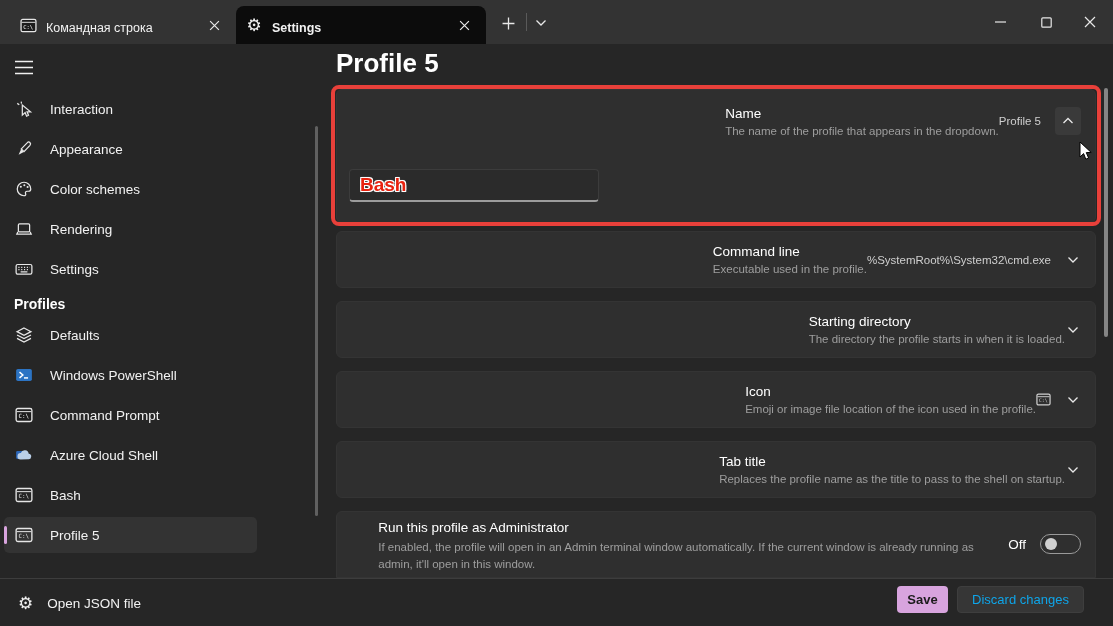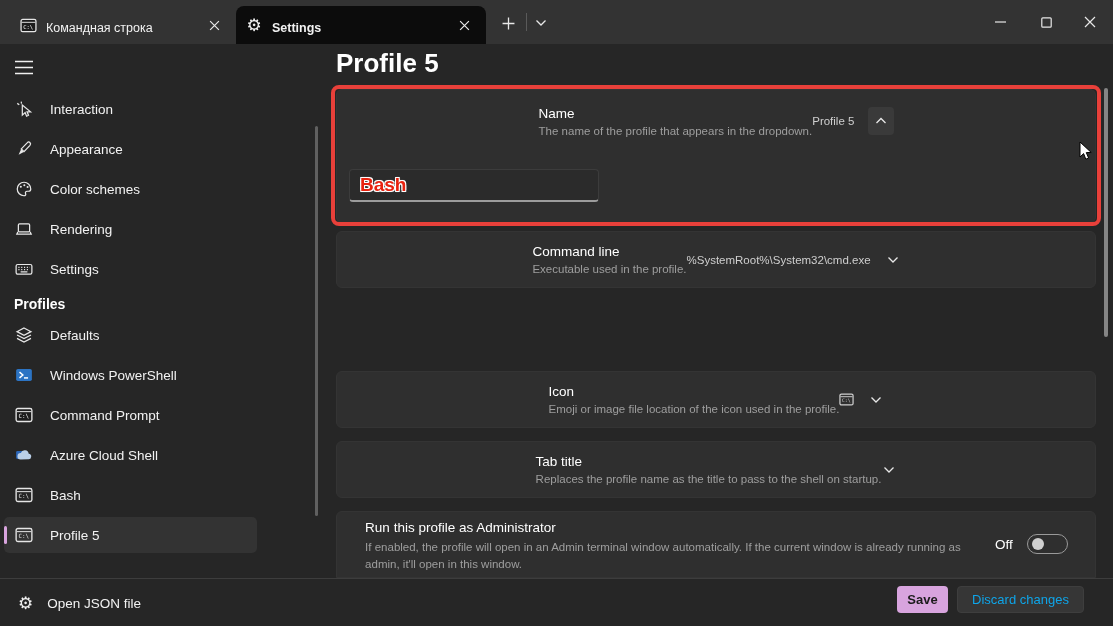--- a/index.html
+++ b/index.html
@@ -39,21 +39,21 @@
   .footer { position:absolute; left:0; top:578px; width:1113px; height:48px; background:#262626; border-top:1px solid #3d3d3d; }
   .open-json { position:absolute; left:10px; top:8px; height:32px; display:flex; align-items:center; border-radius:4px; padding:0 8px; }
   .open-json .oj-label { margin-left:14px; font-size:13.5px; color:#f2f2f2; }
   .save-btn { position:absolute; left:897px; top:7px; width:51px; height:27px; background:var(--accent); color:#1b1b1b; border:none; border-radius:4px; font-size:13px; font-family:inherit;font-weight:bold; }
   .discard-btn { position:absolute; left:957px; top:7px; width:127px; height:27px; background:#363636; color:#0ea5e9; border:1px solid #3e3e3e; border-radius:4px; font-size:13px; font-family:inherit; }
 
   
   .main { position:absolute; left:320px; top:44px; width:793px; height:534px; }
   .page-title { position:absolute; left:16px; top:4px; font-size:26px; font-weight:bold; color:#ffffff; }
   .card { position:absolute; left:16px; width:760px; background:#2f2f2f; border:1px solid #343434; border-radius:6px; }
-  .card-head { display:flex; justify-content:center; align-items:center; padding:0 14px 0 15px; height:55px; }
+  .card-head { display:flex; justify-content:flex-end; align-items:center; padding:0 14px 0 15px; height:55px; }
   .card-titles { display:flex; flex-direction:column; }
   .card-title { font-size:13.5px; color:#ffffff; margin-bottom:4px; }
   .card-desc { font-size:11.5px; color:#9e9e9e; }
   .card-right { display:flex; align-items:center; gap:14px; }
   .card-value { font-size:11.5px; color:#cfcfcf; white-space:nowrap; }
   .chevron-box { width:26px; height:28px; background:#3a3a3a; border-radius:4px; display:flex; align-items:center; justify-content:center; }
   .chevron-plain { width:16px; height:16px; display:flex; align-items:center; justify-content:center; }
 
   .card-name { top:45px; height:134px; }
   .card-name .card-head { height:54px; padding-top:8px; }
@@ -307,20 +307,35 @@
           <span class="card-value">%SystemRoot%\System32\cmd.exe</span>
           <span class="chevron-plain">
               <svg width="12" height="8" viewBox="0 0 12 8">
                 <path d="M1.5 1.5 L6 6 L10.5 1.5" stroke="#e8e8e8" stroke-width="1.3" fill="none"></path>
               </svg>
             </span>
         </div>
       </div>
     </div>
 
+    <div class="card card-startdir">
+      <div class="card-head">
+        <div class="card-titles">
+          <div class="card-title">Starting directory</div>
+          <div class="card-desc">The directory the profile starts in when it is loaded.</div>
+        </div>
+        <div class="card-right">
+          <span class="chevron-plain">
+              <svg width="12" height="8" viewBox="0 0 12 8">
+                <path d="M1.5 1.5 L6 6 L10.5 1.5" stroke="#e8e8e8" stroke-width="1.3" fill="none"></path>
+              </svg>
+            </span>
+        </div>
+      </div>
+    </div>
 
     <div class="card card-icon">
       <div class="card-head">
         <div class="card-titles">
           <div class="card-title">Icon</div>
           <div class="card-desc">Emoji or image file location of the icon used in the profile.</div>
         </div>
         <div class="card-right">
           <span>
             <svg width="15" height="15" viewBox="0 0 16 16">

